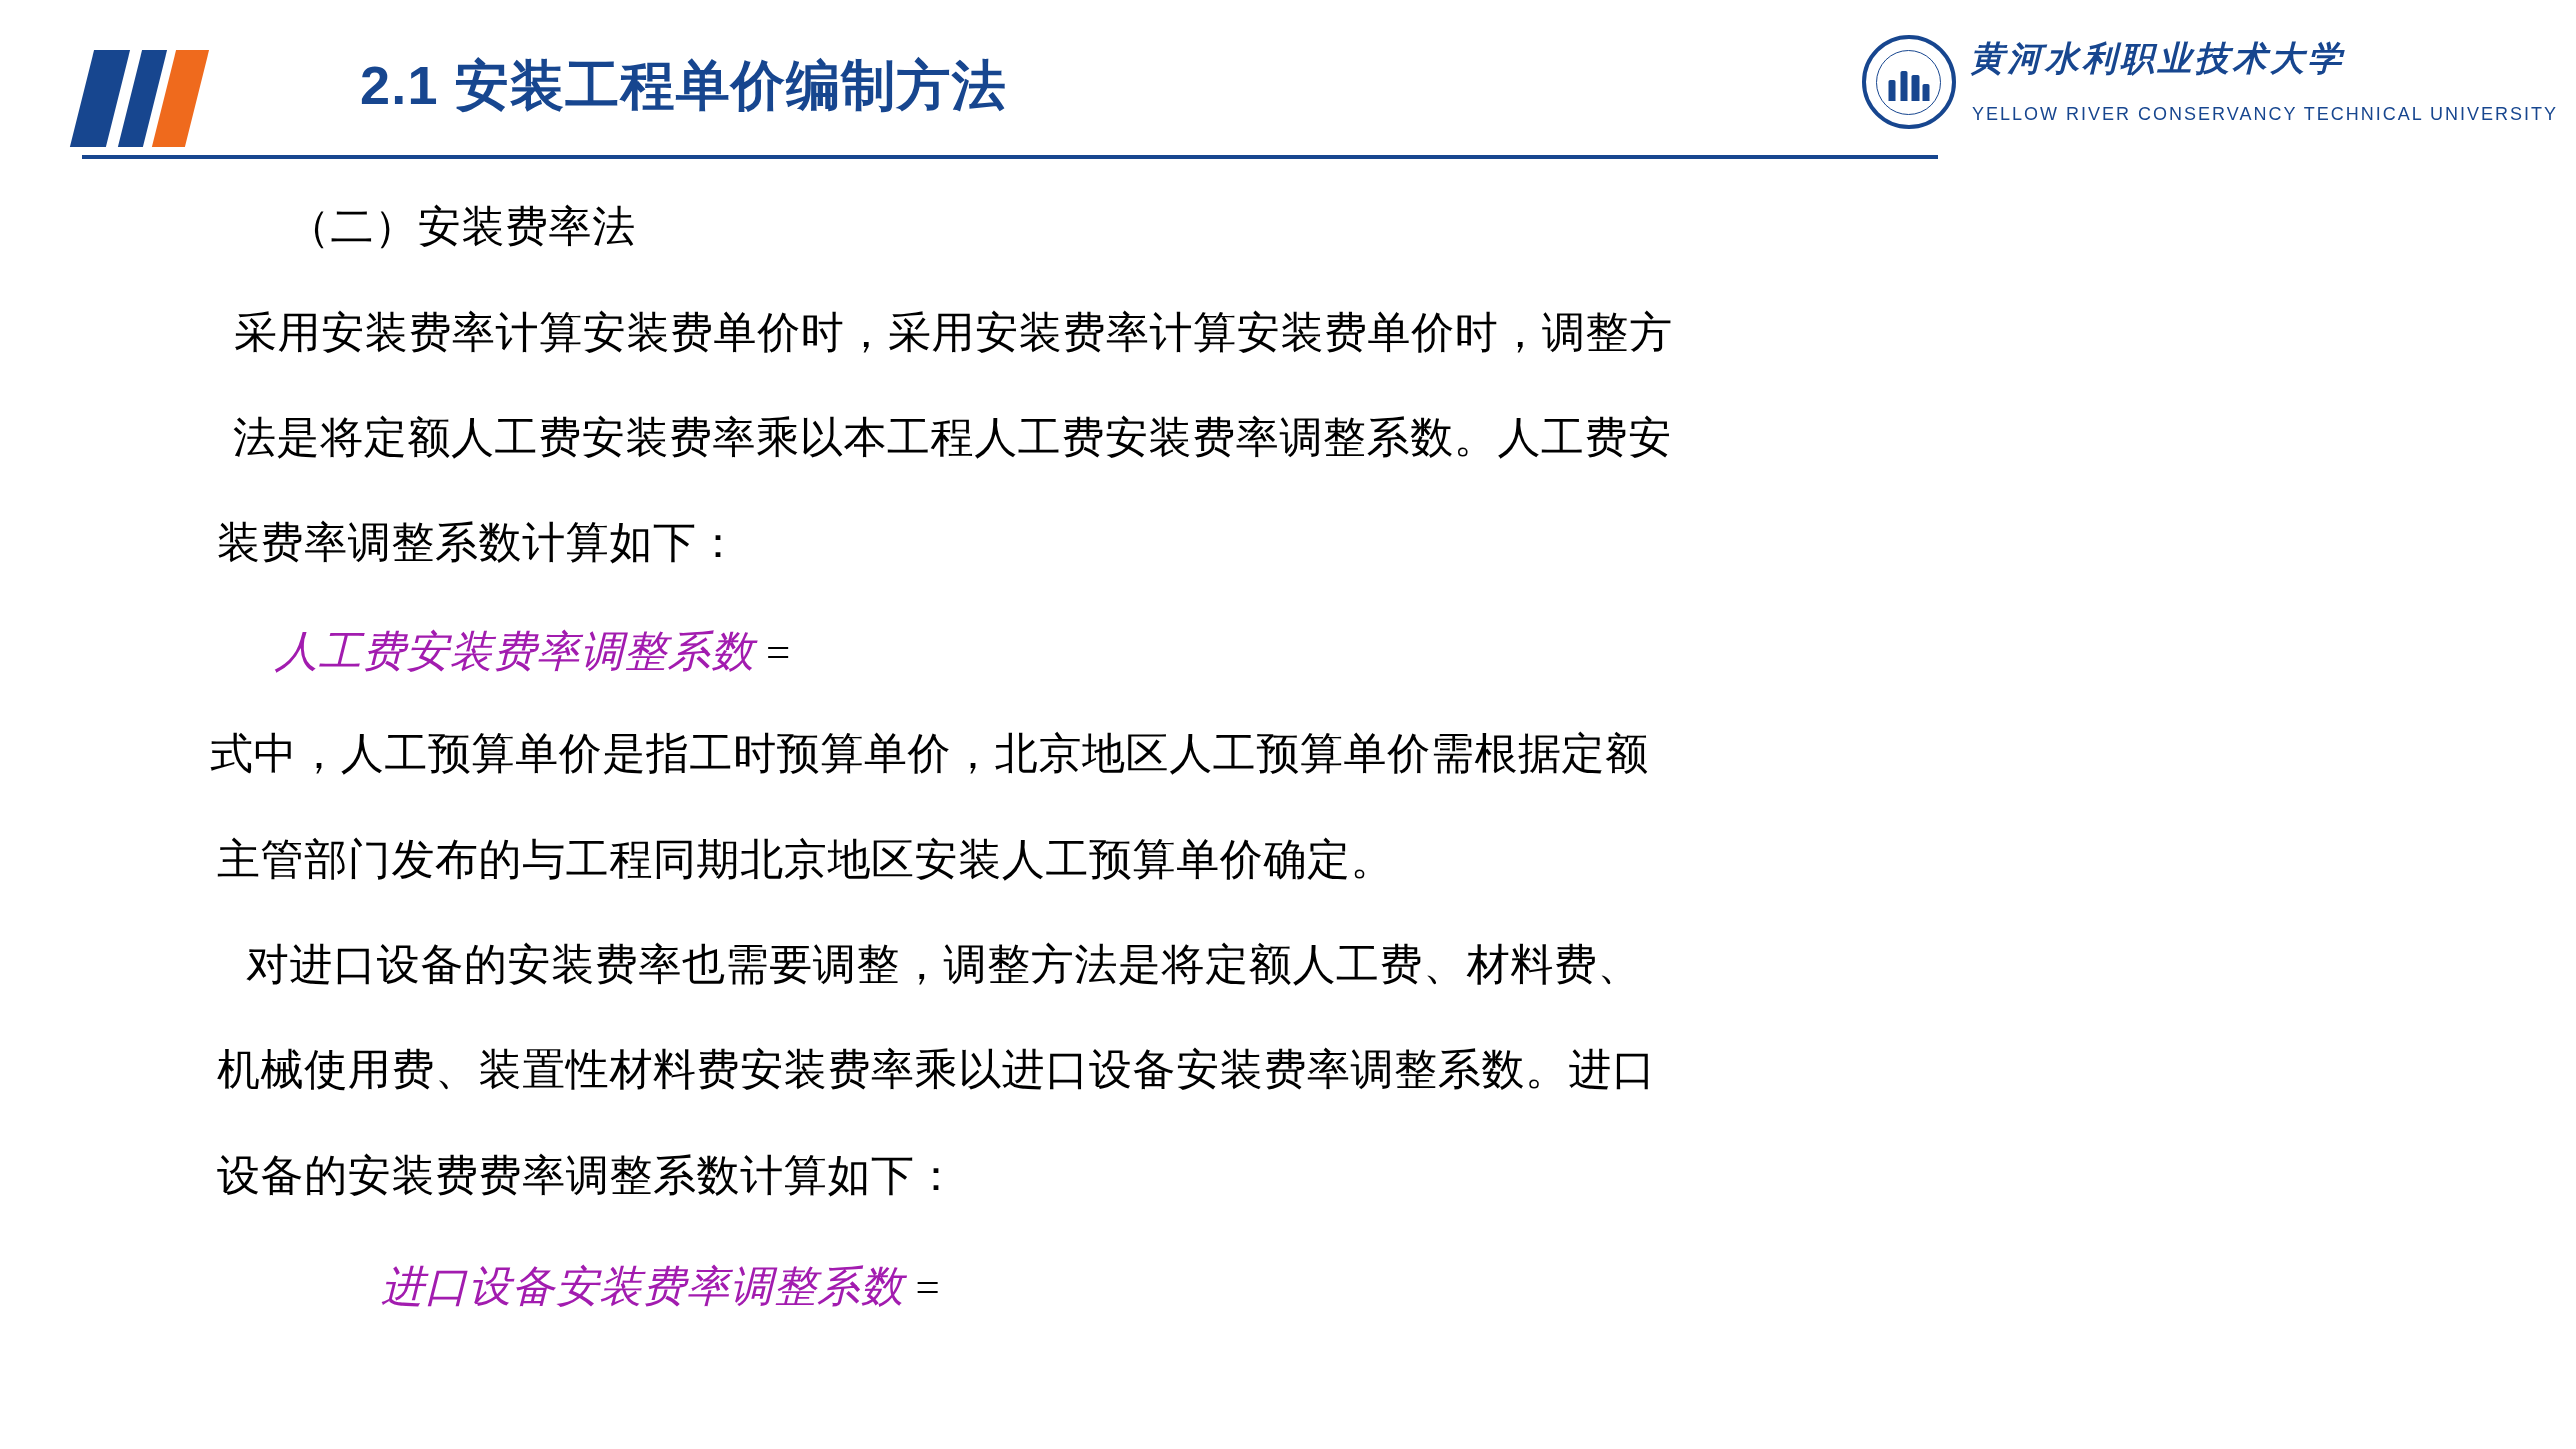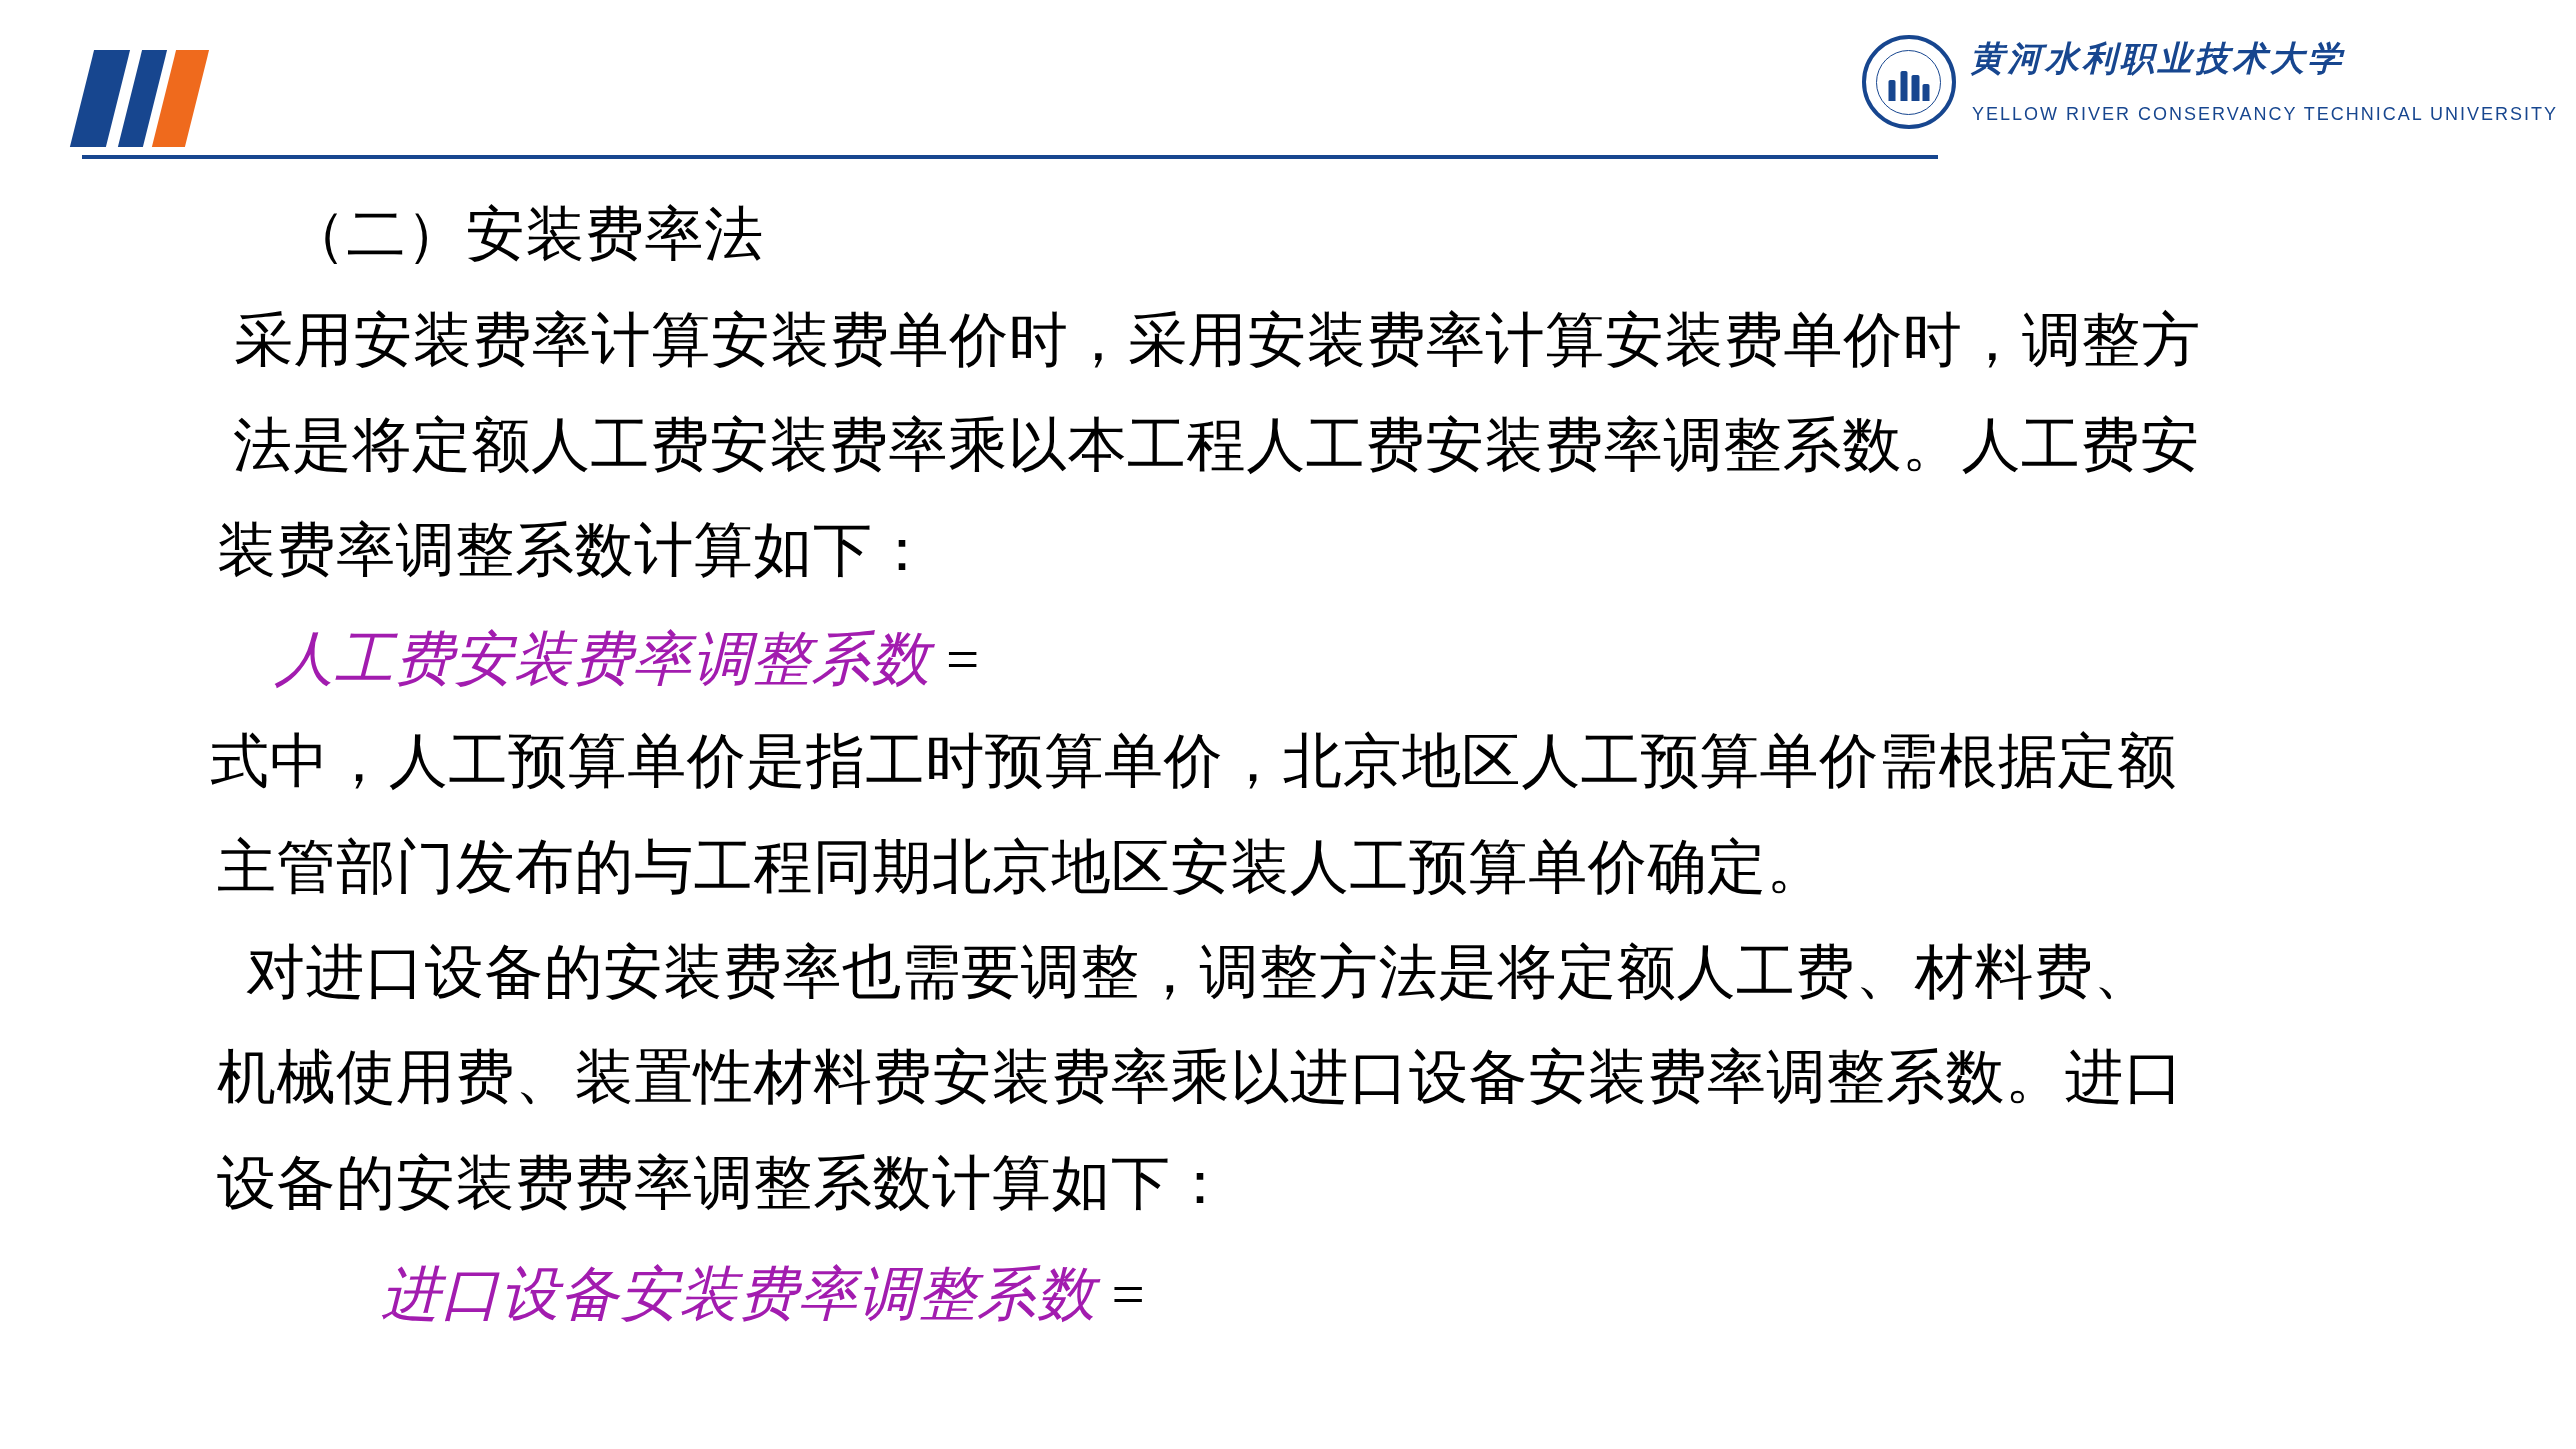--- a/index.html
+++ b/index.html
@@ -144,21 +144,21 @@
   
   .content {
     position: absolute;
     left: 0;
     top: 176px;
     width: 2576px;
   }
   .line {
     position: absolute;
     font-family: "Liberation Serif", "DejaVu Serif", serif;
-    font-size: 59px;
+    font-size: 43px;
     line-height: 1.0;
     color: #000000;
     white-space: nowrap;
     letter-spacing: 0.6px;
   }
   .red {
     color: #a21caf;
     font-style: italic;
   }
   .eq {
@@ -225,20 +225,21 @@
 <div class="slide">
 
   <div class="header">
 
     <div class="header-bars">
       <div class="bar bar-a"></div>
       <div class="bar bar-b"></div>
       <div class="bar bar-c"></div>
     </div>
 
+    <div class="header-title">2.1 安装工程单价编制方法</div>
 
     <div class="header-rule"></div>
 
     <div class="logo">
       <div class="logo-seal">
         <div class="logo-seal-inner">
           <span></span>
             <span></span>
             <span></span>
             <span></span>

